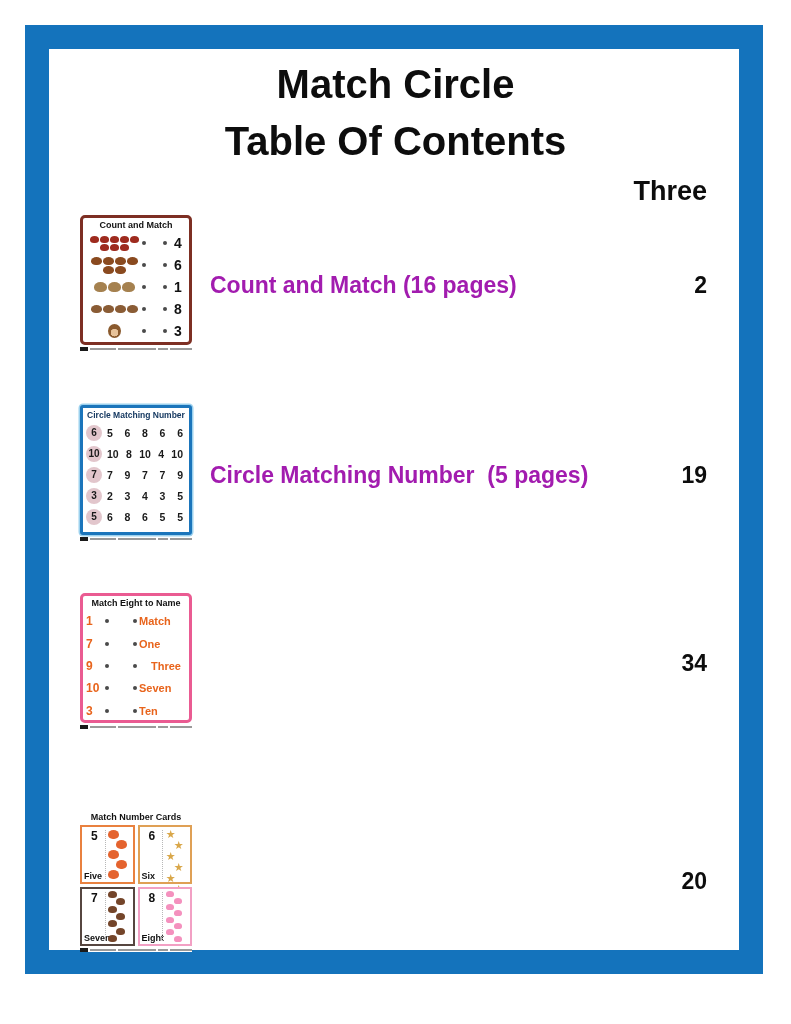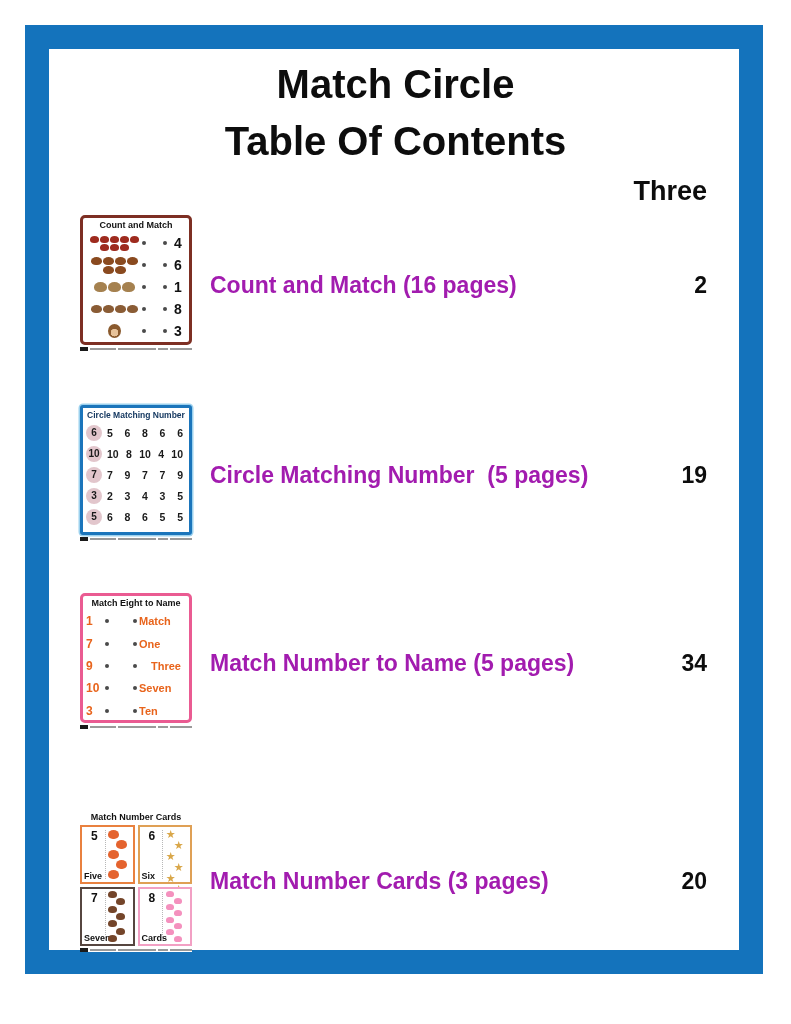--- a/index.html
+++ b/index.html
@@ -267,21 +267,20 @@
           </div>
         </div>
         <div class="t-footer">
           <span class="f-sq"></span>
           <span class="f-line" style="width: 26px;"></span>
           <span class="f-line" style="width: 38px;"></span>
           <span class="f-line" style="width: 10px;"></span>
           <span class="f-line" style="width: 22px;"></span>
         </div>
       </div>
-      <div class="row-label">Match Number to Name (5 pages)</div>
       <div class="row-page">34</div>
     </div>
     <div class="toc-row toc-row-4">
       <div class="thumb">
         <div class="t-title">Match Number Cards</div>
         <div class="t4-grid">
           <div class="t4-card" style="border-color: rgb(233, 129, 63);">
             <span class="t4-num">5</span>
             <span class="t4-word">Five</span>
             <span class="t4-div"></span>
@@ -315,21 +314,21 @@
               <span class="blob t4-item-blob" style="width: 9px; height: 7px; background: rgb(116, 69, 42); margin-left: 9px;"></span>
               <span class="blob t4-item-blob" style="width: 9px; height: 7px; background: rgb(116, 69, 42); margin-left: 1px;"></span>
               <span class="blob t4-item-blob" style="width: 9px; height: 7px; background: rgb(116, 69, 42); margin-left: 9px;"></span>
               <span class="blob t4-item-blob" style="width: 9px; height: 7px; background: rgb(116, 69, 42); margin-left: 1px;"></span>
               <span class="blob t4-item-blob" style="width: 9px; height: 7px; background: rgb(116, 69, 42); margin-left: 9px;"></span>
               <span class="blob t4-item-blob" style="width: 9px; height: 7px; background: rgb(116, 69, 42); margin-left: 1px;"></span>
             </span>
           </div>
           <div class="t4-card" style="border-color: rgb(242, 160, 196);">
             <span class="t4-num">8</span>
-            <span class="t4-word">Cards</span>
+            <span class="t4-word">Eight</span>
             <span class="t4-div"></span>
             <span class="t4-items">
               <span class="blob t4-item-blob" style="width: 8px; height: 6px; background: rgb(244, 145, 190); margin-left: 1px;"></span>
               <span class="blob t4-item-blob" style="width: 8px; height: 6px; background: rgb(244, 145, 190); margin-left: 9px;"></span>
               <span class="blob t4-item-blob" style="width: 8px; height: 6px; background: rgb(244, 145, 190); margin-left: 1px;"></span>
               <span class="blob t4-item-blob" style="width: 8px; height: 6px; background: rgb(244, 145, 190); margin-left: 9px;"></span>
               <span class="blob t4-item-blob" style="width: 8px; height: 6px; background: rgb(244, 145, 190); margin-left: 1px;"></span>
               <span class="blob t4-item-blob" style="width: 8px; height: 6px; background: rgb(244, 145, 190); margin-left: 9px;"></span>
               <span class="blob t4-item-blob" style="width: 8px; height: 6px; background: rgb(244, 145, 190); margin-left: 1px;"></span>
               <span class="blob t4-item-blob" style="width: 8px; height: 6px; background: rgb(244, 145, 190); margin-left: 9px;"></span>
@@ -337,16 +336,15 @@
           </div>
         </div>
         <div class="t-footer">
           <span class="f-sq"></span>
           <span class="f-line" style="width: 26px;"></span>
           <span class="f-line" style="width: 38px;"></span>
           <span class="f-line" style="width: 10px;"></span>
           <span class="f-line" style="width: 22px;"></span>
         </div>
       </div>
-      <div class="row-label">Match Number Cards (3 pages)</div>
       <div class="row-page">20</div>
     </div>
   </div>
 
 </body></html>

